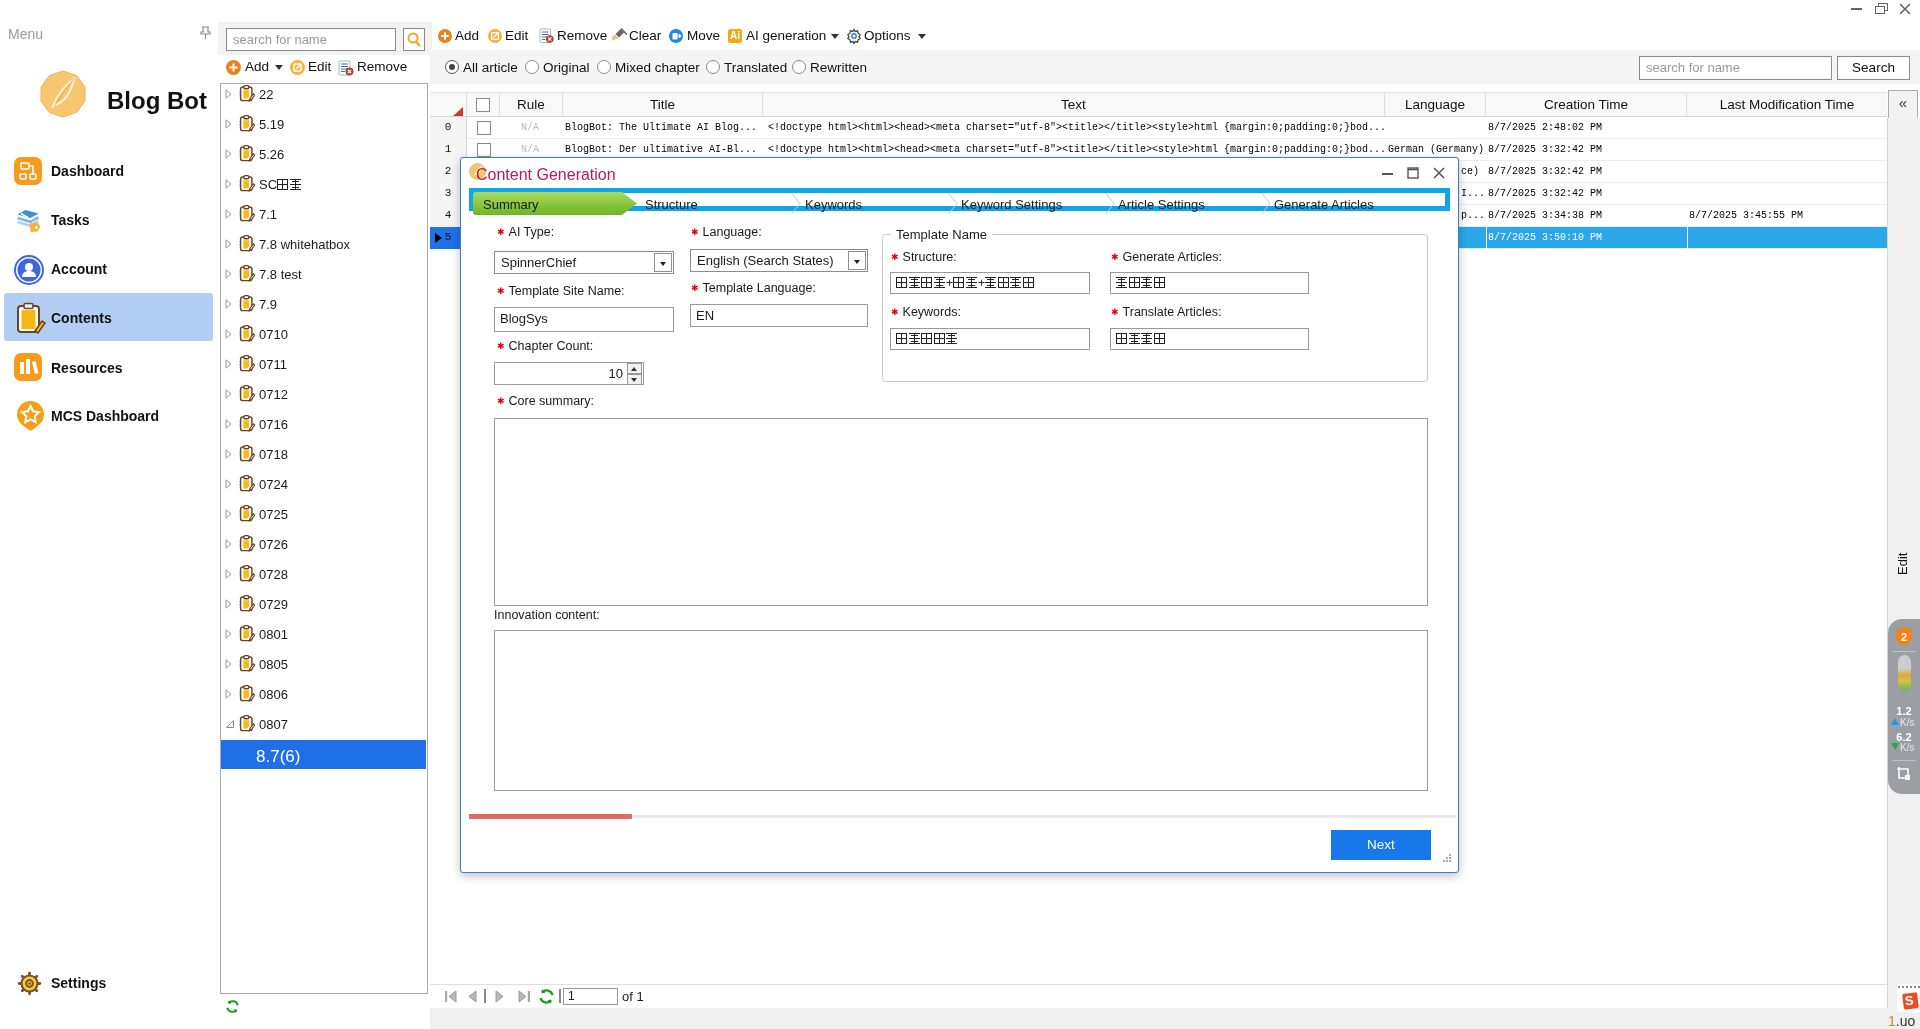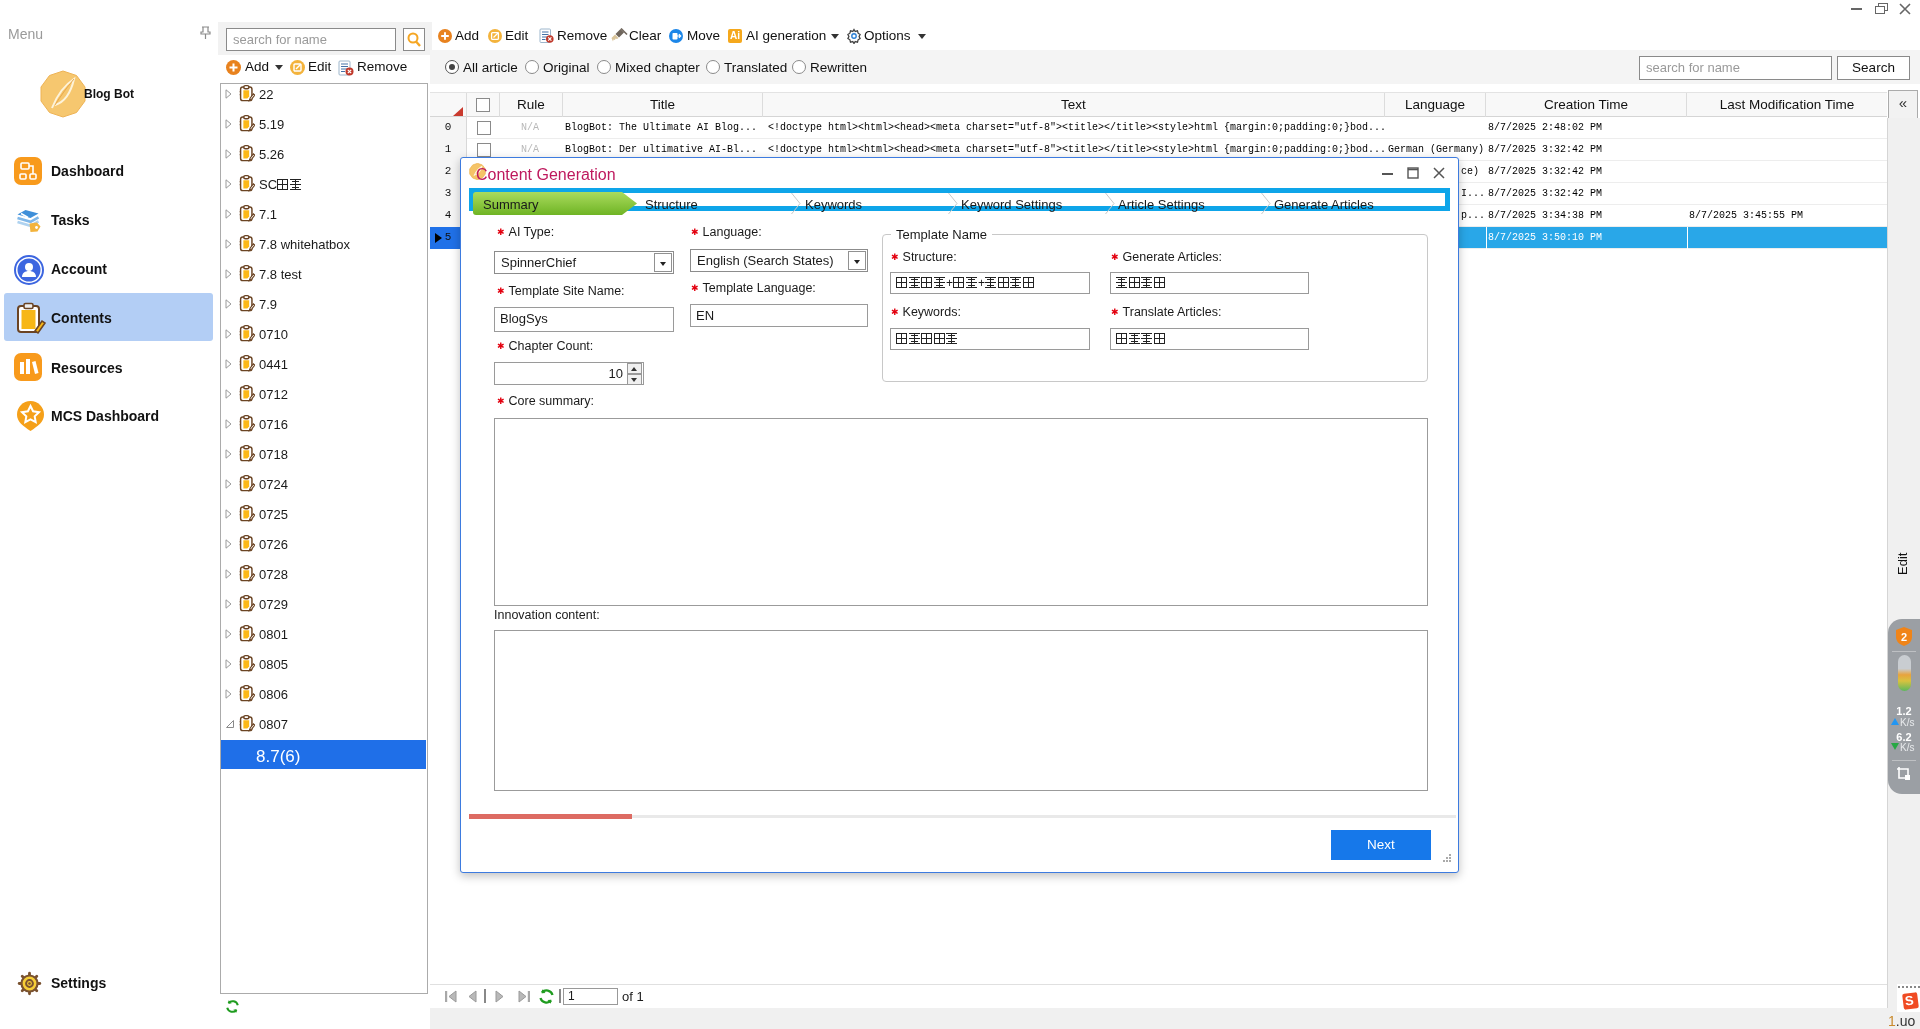--- a/index.html
+++ b/index.html
@@ -83,21 +83,21 @@
     <path d="M2 1 h7 M3 1 v5 h-2 l0 2 h9 l0 -2 h-2 v-5 M5.5 8 v5" stroke="#8a8a8a" fill="none" stroke-width="1.2"></path>
   </svg>
 
 <div id="sb-logo" class="abs" style="left:39px;top:70px">
 <svg width="48" height="48" viewBox="0 0 48 48">
 <polygon points="24,1 37.5,5.5 46,17 46,31 37.5,42.5 24,47 10.5,42.5 2,31 2,17 10.5,5.5" fill="#f6c76f" stroke="#eeb355" stroke-width="1"></polygon>
 <path d="M13 38 C17 28 24 16 35 9 C32 22 26 32 16 35" fill="none" stroke="#fdf3da" stroke-width="2"></path>
 <path d="M35 9 C28 17 21 27 16 35" fill="none" stroke="#e8a84c" stroke-width="1"></path>
 </svg>
 </div>
-<div class="abs navlbl" style="left:84px;top:87px;font-size:12px">Blog Bot</div>
+<div class="abs navlbl" style="left:107px;top:87px;font-size:24px">Blog Bot</div>
 <div class="abs" id="contents-hl"></div>
 
 <div class="abs" style="left:14px;top:157px">
     <svg width="28" height="28" viewBox="0 0 28 28">
       <rect width="28" height="28" rx="7" fill="#f89a1c"></rect>
       <rect x="7" y="6" width="8" height="6" rx="1" fill="none" stroke="#fff" stroke-width="1.6"></rect>
       <path d="M15 9 h4 v8" fill="none" stroke="#fff" stroke-width="1.6"></path>
       <rect x="6" y="17" width="6" height="5" rx="1" fill="none" stroke="#fff" stroke-width="1.6"></rect>
       <rect x="16" y="17" width="6" height="5" rx="1" fill="none" stroke="#fff" stroke-width="1.6"></rect>
     </svg>
@@ -337,21 +337,21 @@
         <path d="M1 0.8 L6 5 L1 9.2 Z" fill="#fff" stroke="#9a9a9a"></path>
       </svg>
       <svg style="position:absolute;left:19px;top:5px" width="16" height="19" viewBox="0 0 22 24">
         <rect x="2.2" y="3.2" width="15.6" height="18.6" rx="3" fill="#fff" stroke="#6b4423" stroke-width="2"></rect>
         <path d="M6 7.5 h8 v8.5 l-2.6 3 H6 z" fill="#fcb817"></path>
         <rect x="6.6" y="1.2" width="7" height="4.2" rx="2" fill="#fff" stroke="#6b4423" stroke-width="2"></rect>
         <path d="M1 9.5 h1.4 M1 13.5 h1.4" stroke="#6b4423" stroke-width="1.6"></path>
         <path d="M14.2 21.8 l1.2 -3.6 l4.4 -5.6 l2 1.6 l-4.4 5.6 z" fill="#fff" stroke="#6b4423" stroke-width="1.6"></path>
         <path d="M14.2 21.8 l1.4 -1.6" stroke="#6b4423" stroke-width="1.4"></path>
       </svg>
-      <span class="lbl">0441</span>
+      <span class="lbl">0711</span>
     </div>
     <div class="titem" style="top:300px">
       <svg style="position:absolute;left:5px;top:10px" width="7" height="10" viewBox="0 0 7 10">
         <path d="M1 0.8 L6 5 L1 9.2 Z" fill="#fff" stroke="#9a9a9a"></path>
       </svg>
       <svg style="position:absolute;left:19px;top:5px" width="16" height="19" viewBox="0 0 22 24">
         <rect x="2.2" y="3.2" width="15.6" height="18.6" rx="3" fill="#fff" stroke="#6b4423" stroke-width="2"></rect>
         <path d="M6 7.5 h8 v8.5 l-2.6 3 H6 z" fill="#fcb817"></path>
         <rect x="6.6" y="1.2" width="7" height="4.2" rx="2" fill="#fff" stroke="#6b4423" stroke-width="2"></rect>
         <path d="M1 9.5 h1.4 M1 13.5 h1.4" stroke="#6b4423" stroke-width="1.6"></path>

